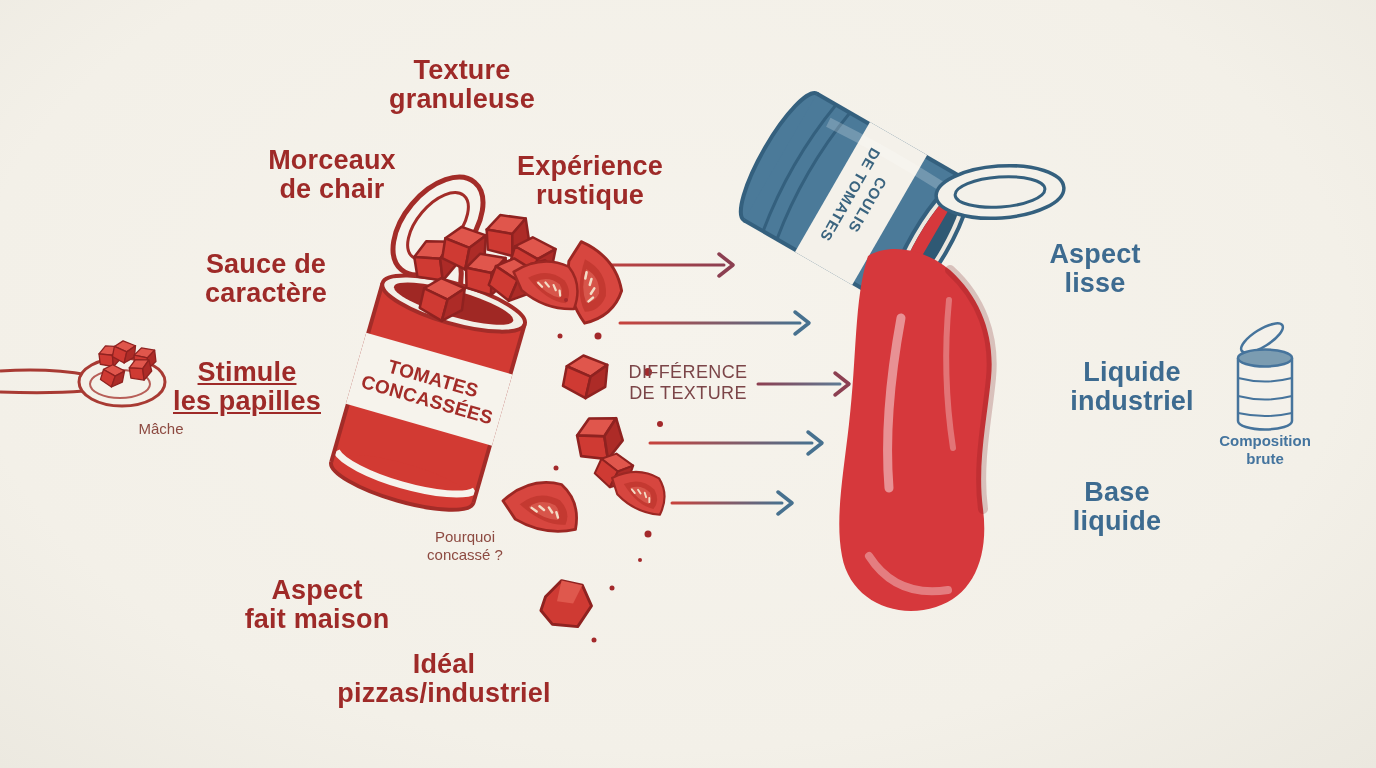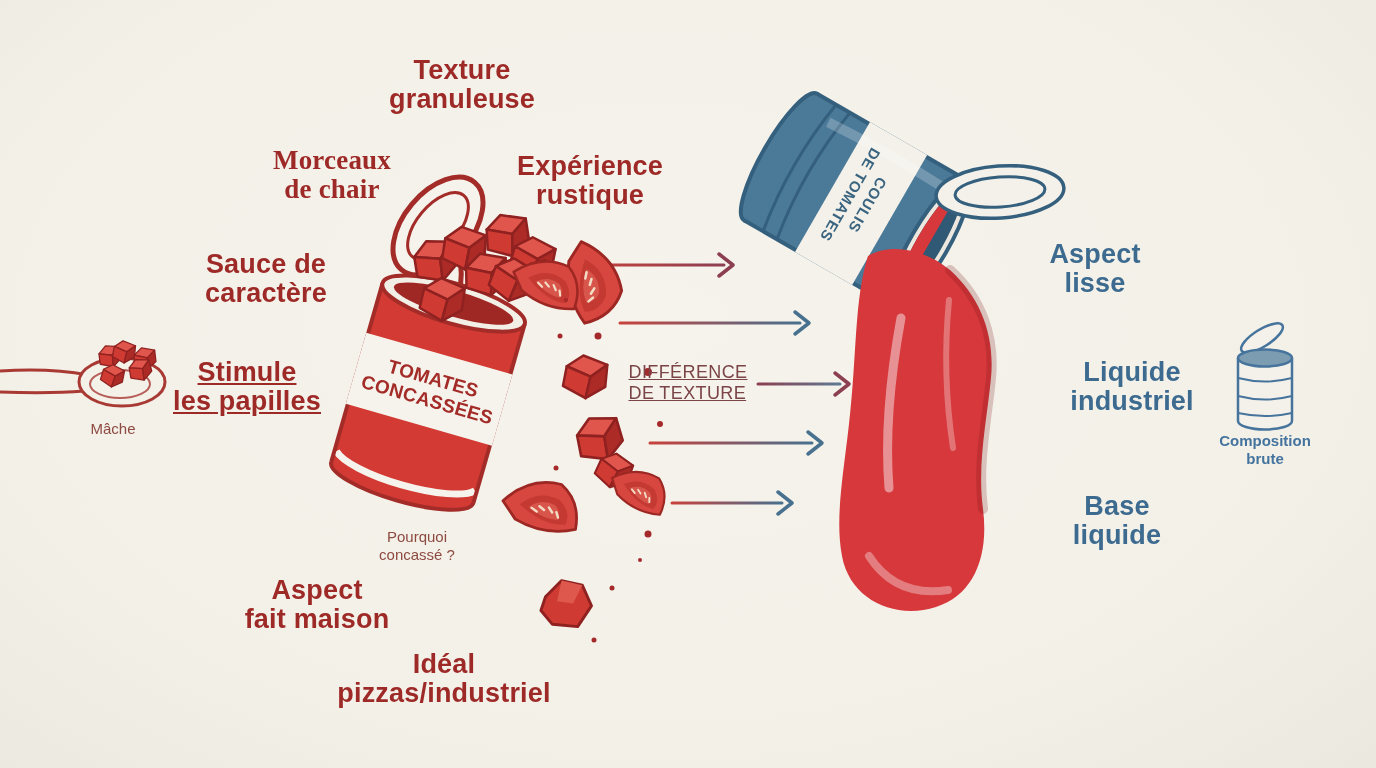--- a/index.html
+++ b/index.html
@@ -6,24 +6,24 @@
   .stage{
     position:relative;width:1376px;height:768px;overflow:hidden;
     background:radial-gradient(ellipse at 48% 42%, #f6f3ec 0%, #f3f0e8 68%, #ebe8df 100%);
     font-family:"Liberation Sans","DejaVu Sans",sans-serif;
   }
   svg.art{position:absolute;left:0;top:0;}
   .lbl{position:absolute;transform:translateX(-50%);text-align:center;white-space:pre-line;font-weight:bold;}
   .lbl-red{color:#9e2a28;font-size:27px;line-height:1.06;letter-spacing:0.2px;}
   .lbl-blue{color:#3d6b90;font-size:27px;line-height:1.06;letter-spacing:0.2px;}
   .cap{position:absolute;transform:translateX(-50%);text-align:center;white-space:pre-line;font-weight:400;font-size:15px;line-height:1.2;}
-  .cap-red{color:#8d4a41;}
+  .cap-red{color:#8d4a41;margin-left:48px;}
   .cap-blue{color:#44749e;font-weight:bold;}
-  .center-title{position:absolute;transform:translateX(-50%);text-align:left;white-space:pre-line;
-    color:#7b4548;font-size:18px;font-weight:500;letter-spacing:0.4px;line-height:1.18;text-decoration:underline;}
+  .center-title{position:absolute;transform:translateX(-50%);text-align:center;white-space:pre-line;
+    color:#7b4548;font-size:18px;font-weight:500;letter-spacing:0.4px;line-height:1.18;}
   .can-label{position:absolute;text-align:center;white-space:pre-line;font-weight:bold;}
   .can-label-red{color:#a32c28;font-size:19px;line-height:1.18;letter-spacing:0.3px;
     transform:translate(-50%,-50%) rotate(16deg);}
   .can-label-blue{color:#3a647f;font-size:15px;line-height:1.3;letter-spacing:0.8px;
     transform:translate(-50%,-50%) rotate(120deg);}
 </style>
 </head>
 <body>
 
 <div class="stage">
@@ -199,21 +199,21 @@
       <path d="M1238,358 L1238,421 A27,8.5 0 0 0 1292,421 L1292,358" fill="#f4f1ea"></path>
       <ellipse cx="1265" cy="358" rx="27" ry="8.5" fill="#7b9cb1"></ellipse>
       <path d="M1238,378 Q1265,385 1292,378" stroke-width="2"></path>
       <path d="M1238,396 Q1265,403 1292,396" stroke-width="2"></path>
       <path d="M1238,413 Q1265,419 1292,413" stroke-width="2"></path>
     </g>
   </svg>
 
   <div class="lbl lbl-red" style="left:462px;top:56px;">Texture
 granuleuse</div>
-  <div class="lbl lbl-red" style="left:332px;top:146px;font-family:Liberation Serif, serif;">Morceaux
+  <div class="lbl lbl-red" style="left:332px;top:146px;">Morceaux
 de chair</div>
   <div class="lbl lbl-red" style="left:590px;top:152px;">Expérience
 rustique</div>
   <div class="lbl lbl-red" style="left:266px;top:250px;">Sauce de
 caractère</div>
   <div class="lbl lbl-red" style="left:247px;top:358px;text-decoration:underline;">Stimule
 les papilles</div>
   <div class="lbl lbl-red" style="left:317px;top:576px;">Aspect
 fait maison</div>
   <div class="lbl lbl-red" style="left:444px;top:650px;">Idéal
@@ -223,21 +223,21 @@
   <div class="cap cap-red" style="left:417px;top:528px;">Pourquoi
 concassé ?</div>
 
   <div class="center-title" style="left:688px;top:362px;">DIFFÉRENCE
 DE TEXTURE</div>
 
   <div class="lbl lbl-blue" style="left:1095px;top:240px;">Aspect
 lisse</div>
   <div class="lbl lbl-blue" style="left:1132px;top:358px;">Liquide
 industriel</div>
-  <div class="lbl lbl-blue" style="left:1117px;top:492px;">Base
+  <div class="lbl lbl-blue" style="left:1117px;top:478px;">Base
 liquide</div>
 
   <div class="cap cap-blue" style="left:1265px;top:432px;">Composition
 brute</div>
 
   <div class="can-label can-label-red" style="left:430px;top:390px;">TOMATES
 CONCASSÉES</div>
   <div class="can-label can-label-blue" style="left:859px;top:200px;">COULIS
 DE TOMATES</div>
 

